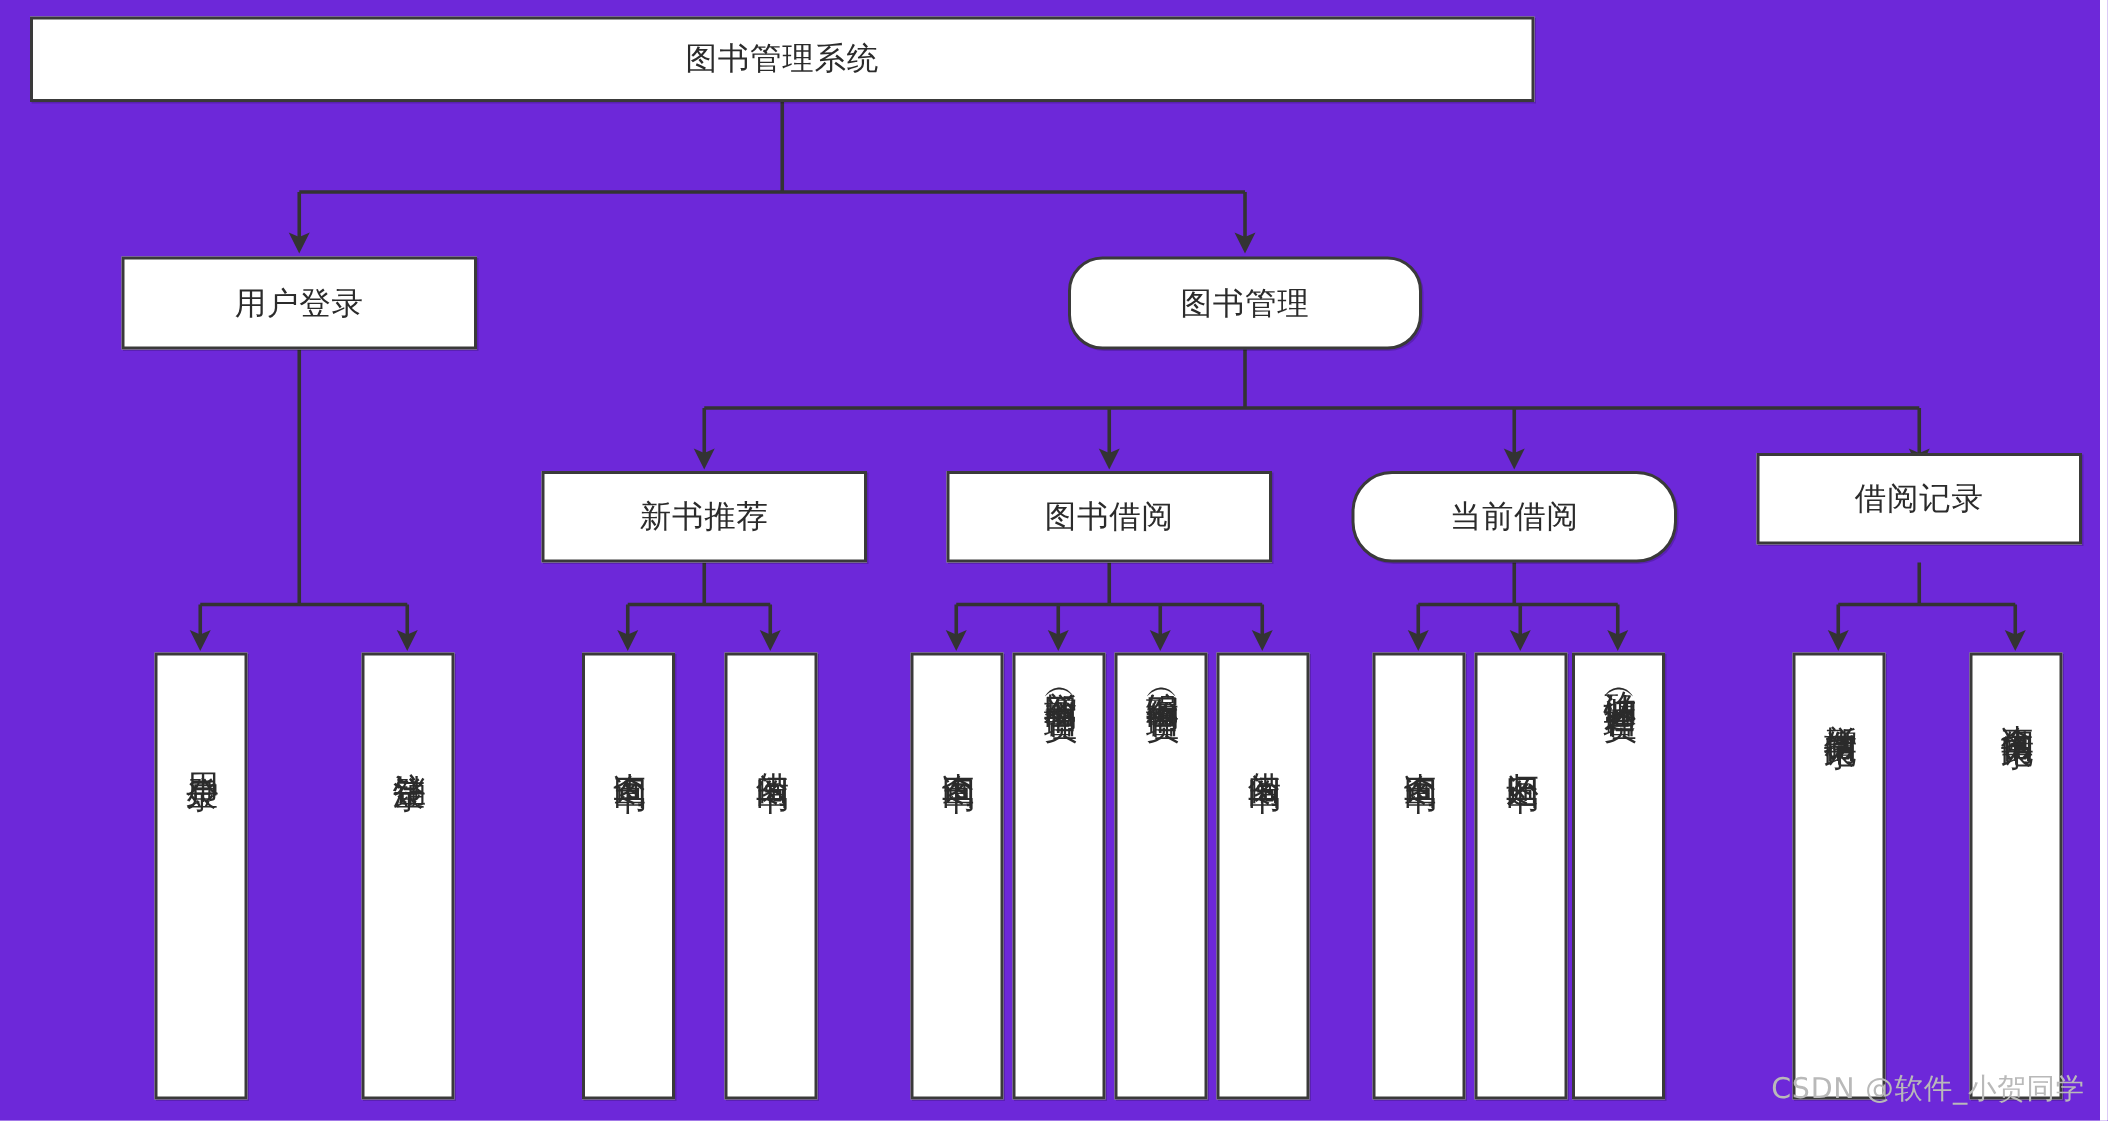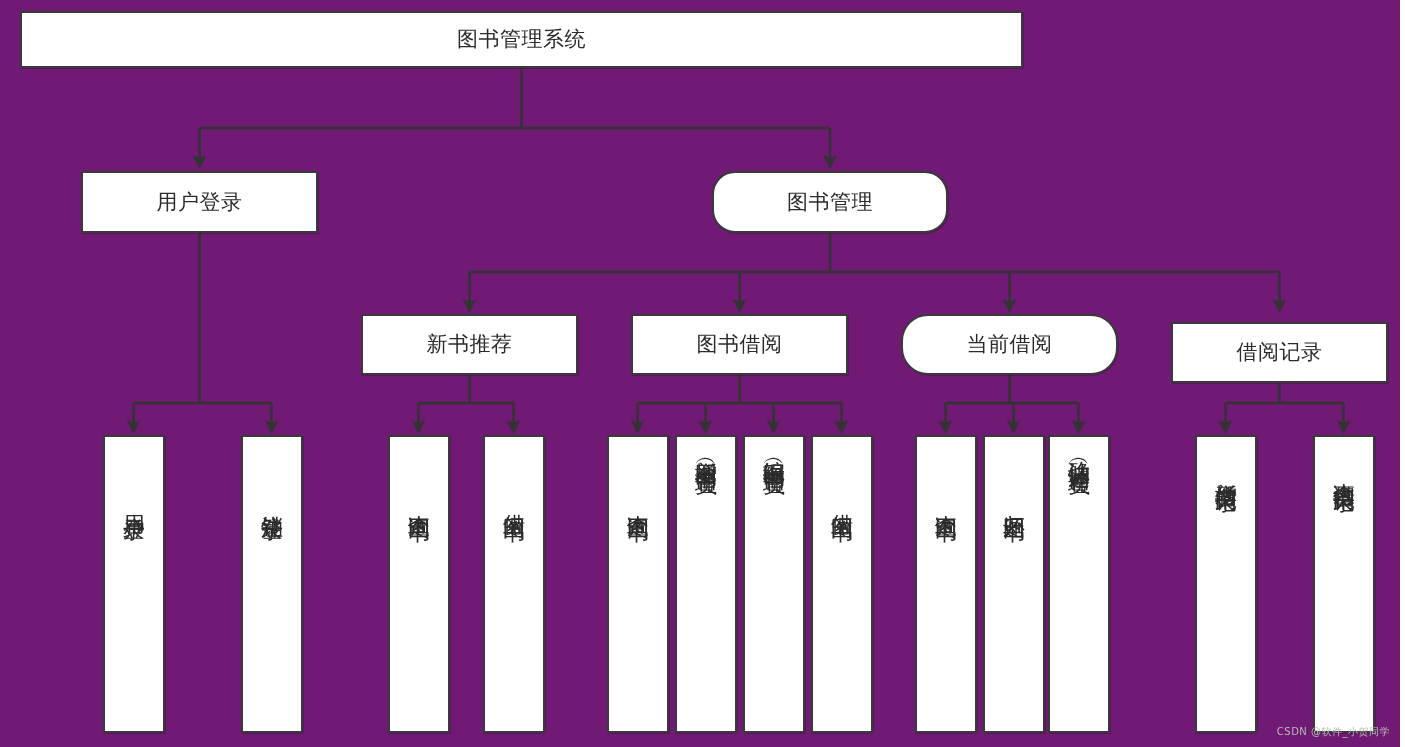--- a/index.html
+++ b/index.html
@@ -10,21 +10,21 @@
   body {
     width: 1405px;
     height: 747px;
     font-family: "DejaVu Sans", "Liberation Sans", sans-serif;
     overflow: hidden;
   }
   #diagram-root {
     position: relative;
     width: 1400px;
     height: 747px;
-    background: #701a75;
+    background: #6d28d9;
   }
   svg#flow-svg {
     position: absolute;
     left: 0;
     top: 0;
     width: 1405px;
     height: 747px;
   }
   .node-box {
     position: absolute;
@@ -54,21 +54,21 @@
     font-size: 22px;
     color: #2b2b2b;
     line-height: 1.18;
     letter-spacing: 2px;
     white-space: nowrap;
   }
   .watermark {
     position: absolute;
     right: 10px;
     bottom: 8px;
-    font-size: 10px;
+    font-size: 19px;
     color: #b9b9b9;
     white-space: nowrap;
     letter-spacing: 0.5px;
   }
 </style>
 </head>
 <body>
 
 <div id="diagram-root">
 
@@ -151,21 +151,21 @@
 
   <div class="node-box" style="left:631px; top:314px; width:217px; height:61px;">
     <span class="node-label-h">图书借阅</span>
   </div>
   <div class="node-box" style="left:361px; top:314px; width:217px; height:61px;">
     <span class="node-label-h">新书推荐</span>
   </div>
   <div class="node-box" style="left:901px; top:314px; width:217px; height:61px;border-radius:27px;">
     <span class="node-label-h">当前借阅</span>
   </div>
-  <div class="node-box" style="left:1171px; top:322px; width:217px; height:61px;">
+  <div class="node-box" style="left:1171px; top:302px; width:217px; height:61px;">
     <span class="node-label-h">借阅记录</span>
   </div>
 
   <div class="node-box vertical" style="left:103px; top:435px; width:62px; height:298px; padding-top:60px;">
     <span class="node-label-v">用户登录</span>
   </div>
   <div class="node-box vertical" style="left:241px; top:435px; width:62px; height:298px; padding-top:60px;">
     <span class="node-label-v">注销登录</span>
   </div>
 

